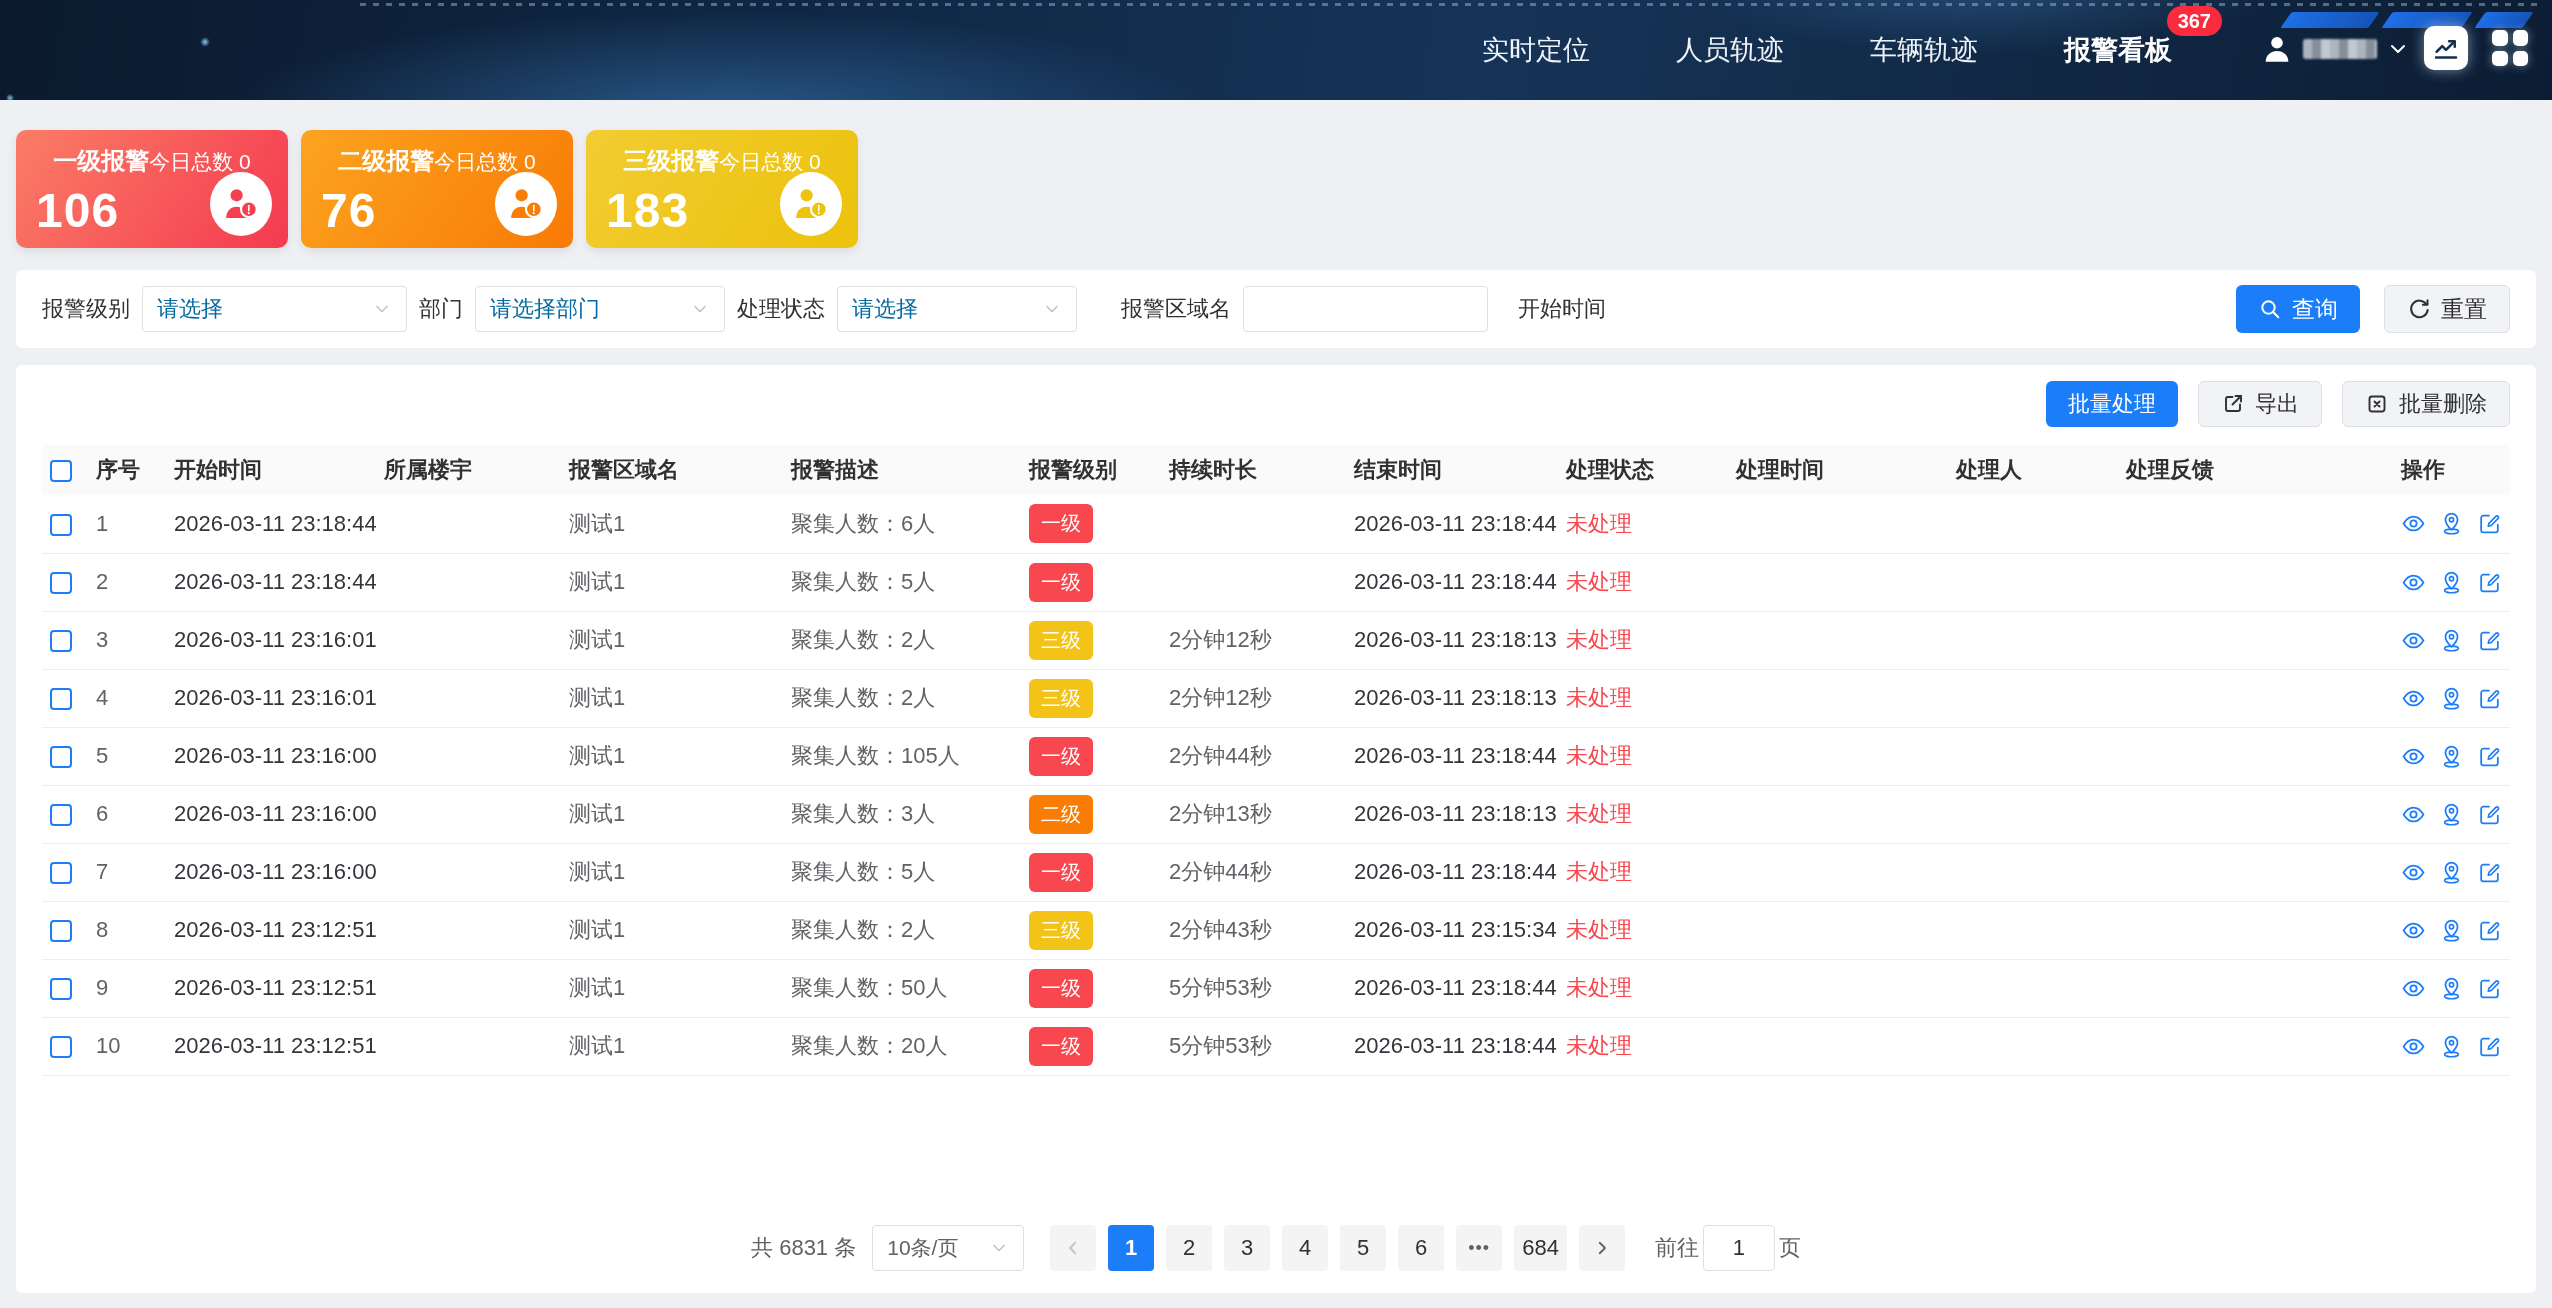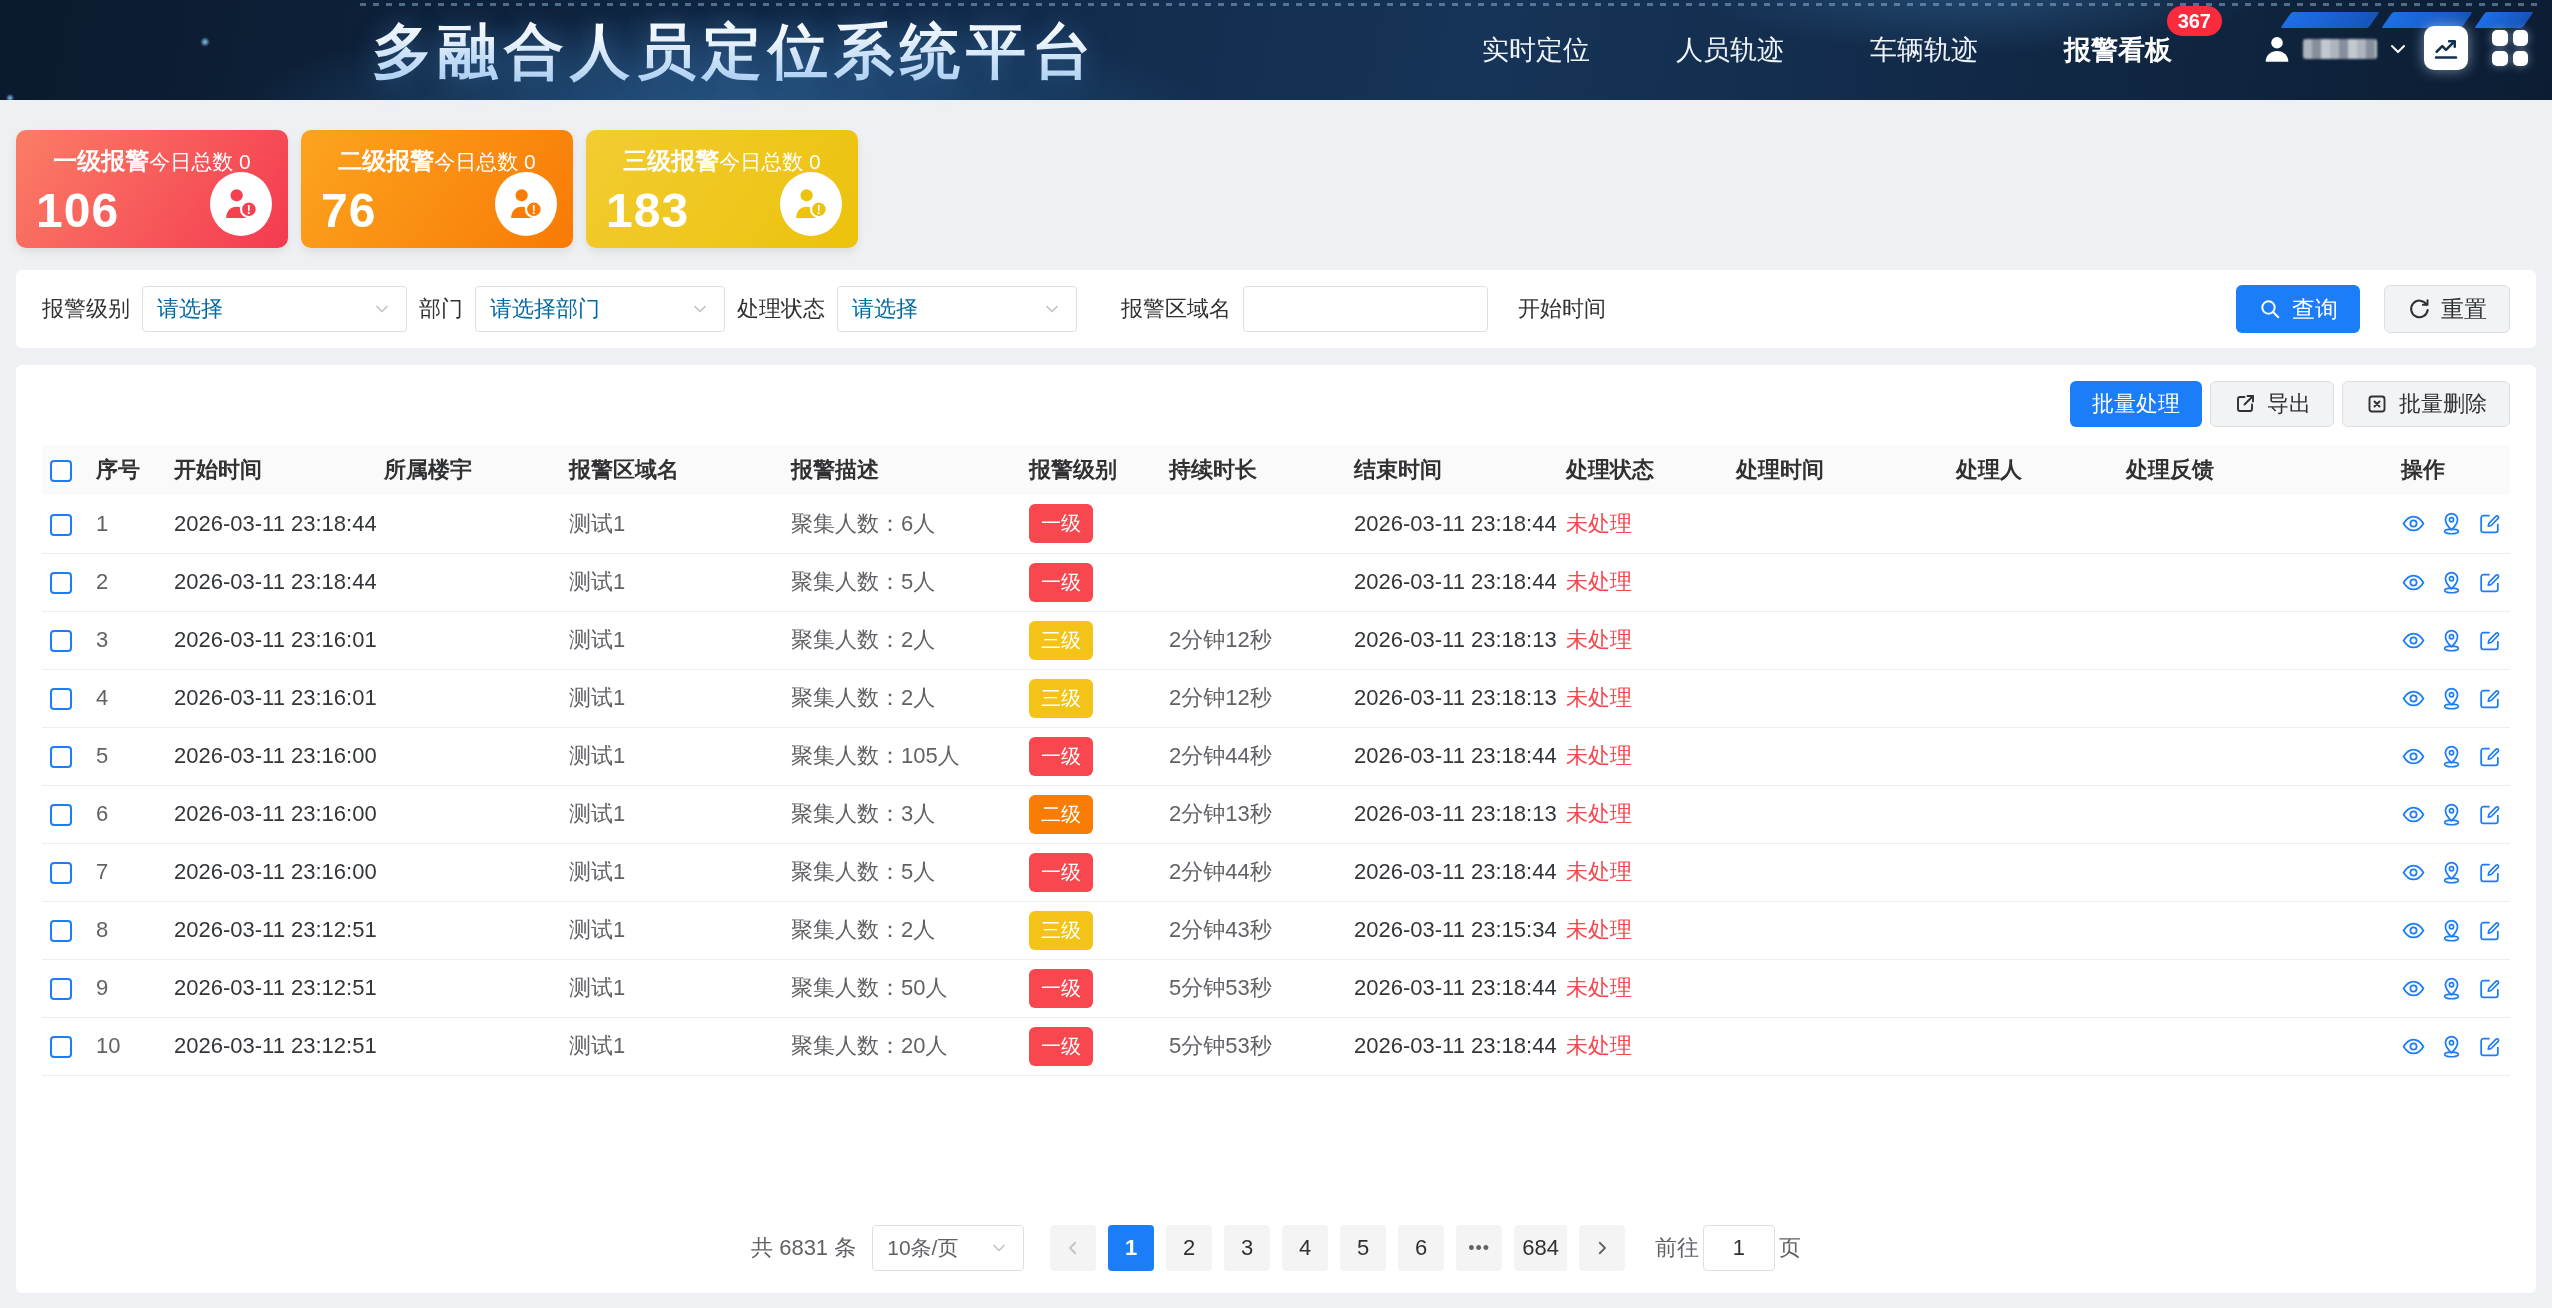--- a/index.html
+++ b/index.html
@@ -96,21 +96,21 @@
   .date-range .ph{ color:#bfc4cc; font-size:21px; flex:1; text-align:center; }
   .date-range .sep{ color:#303133; font-size:21px; padding:0 6px; }
   .f-spacer{ flex:1; }
   .btn{ height:48px; border:none; border-radius:6px; font-size:23px; display:flex; align-items:center; gap:10px;
     padding:0 22px; cursor:pointer; font-family:inherit; white-space:nowrap; }
   .btn-primary{ background:#1c7df9; color:#fff; }
   .btn-plain{ background:#f2f3f5; color:#303133; border:1px solid #dcdfe6; }
   .mr24{ margin-right:24px;justify-content:flex-end; }
   
   .main-panel{ position:absolute; top:365px; left:16px; width:2520px; height:928px; background:#fff; border-radius:6px; }
-  .toolbar{ position:absolute; top:16px; right:26px; display:flex; gap:8px; }
+  .toolbar{ position:absolute; top:16px; right:26px; display:flex; gap:20px; }
   .toolbar .btn{ height:46px; font-size:22px; }
   
   .tbl-wrap{ position:absolute; top:80px; left:26px; right:26px; }
   table{ width:100%; border-collapse:collapse; table-layout:fixed; }
   thead th{
     background:#fafafa; height:50px; font-size:22px; color:#303133; font-weight:bold;
     text-align:left; padding:0 8px; white-space:nowrap;
   }
   tbody td{
     height:58px; border-bottom:1px solid #ebeef5; font-size:22px; color:#606266;
@@ -142,21 +142,20 @@
   .goto-input{
     width:72px; height:46px; border:1px solid #dcdfe6; border-radius:4px; text-align:center;
     font-size:22px; color:#303133; outline:none; margin:0 4px; font-family:inherit;
   }
   .goto-wrap{ display:flex; align-items:center; margin-left:14px; }
 </style>
 </head>
 <body>
 
 <div class="header">
-  <div class="app-title">多融合人员定位系统平台</div>
 
   <div class="nav">
     <div class="nav-item"><span>实时定位</span></div>
     <div class="nav-item"><span>人员轨迹</span></div>
     <div class="nav-item"><span>车辆轨迹</span></div>
     <div class="nav-item active">
       <span>报警看板</span>
       <span class="nav-badge">367</span>
     </div>
   </div>

